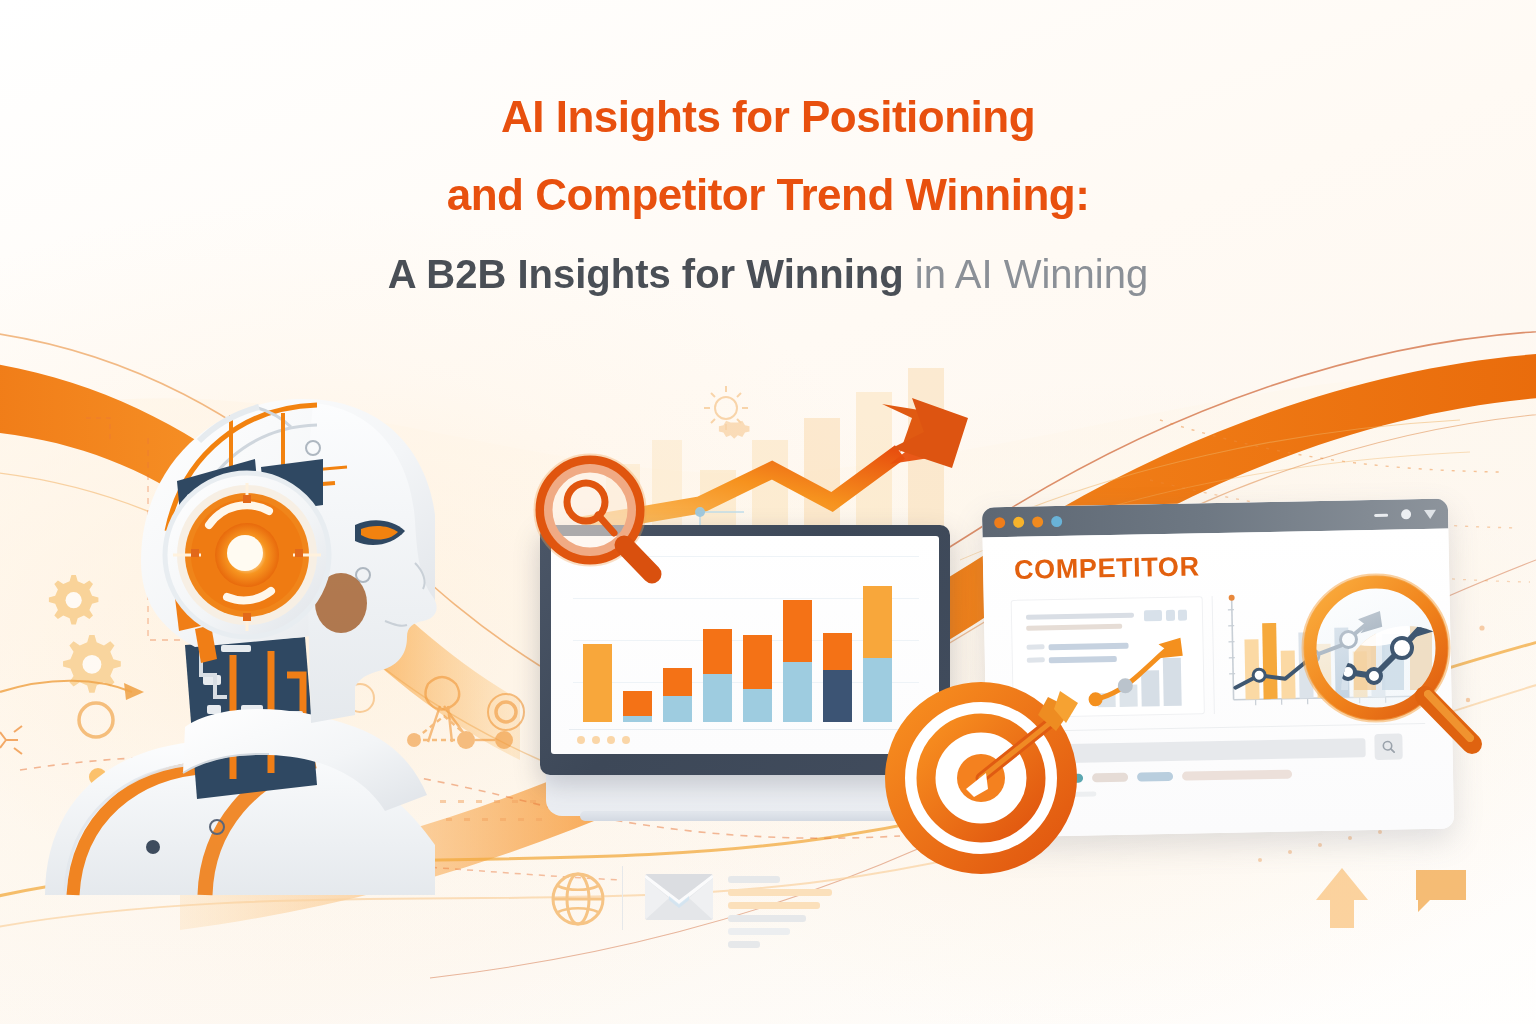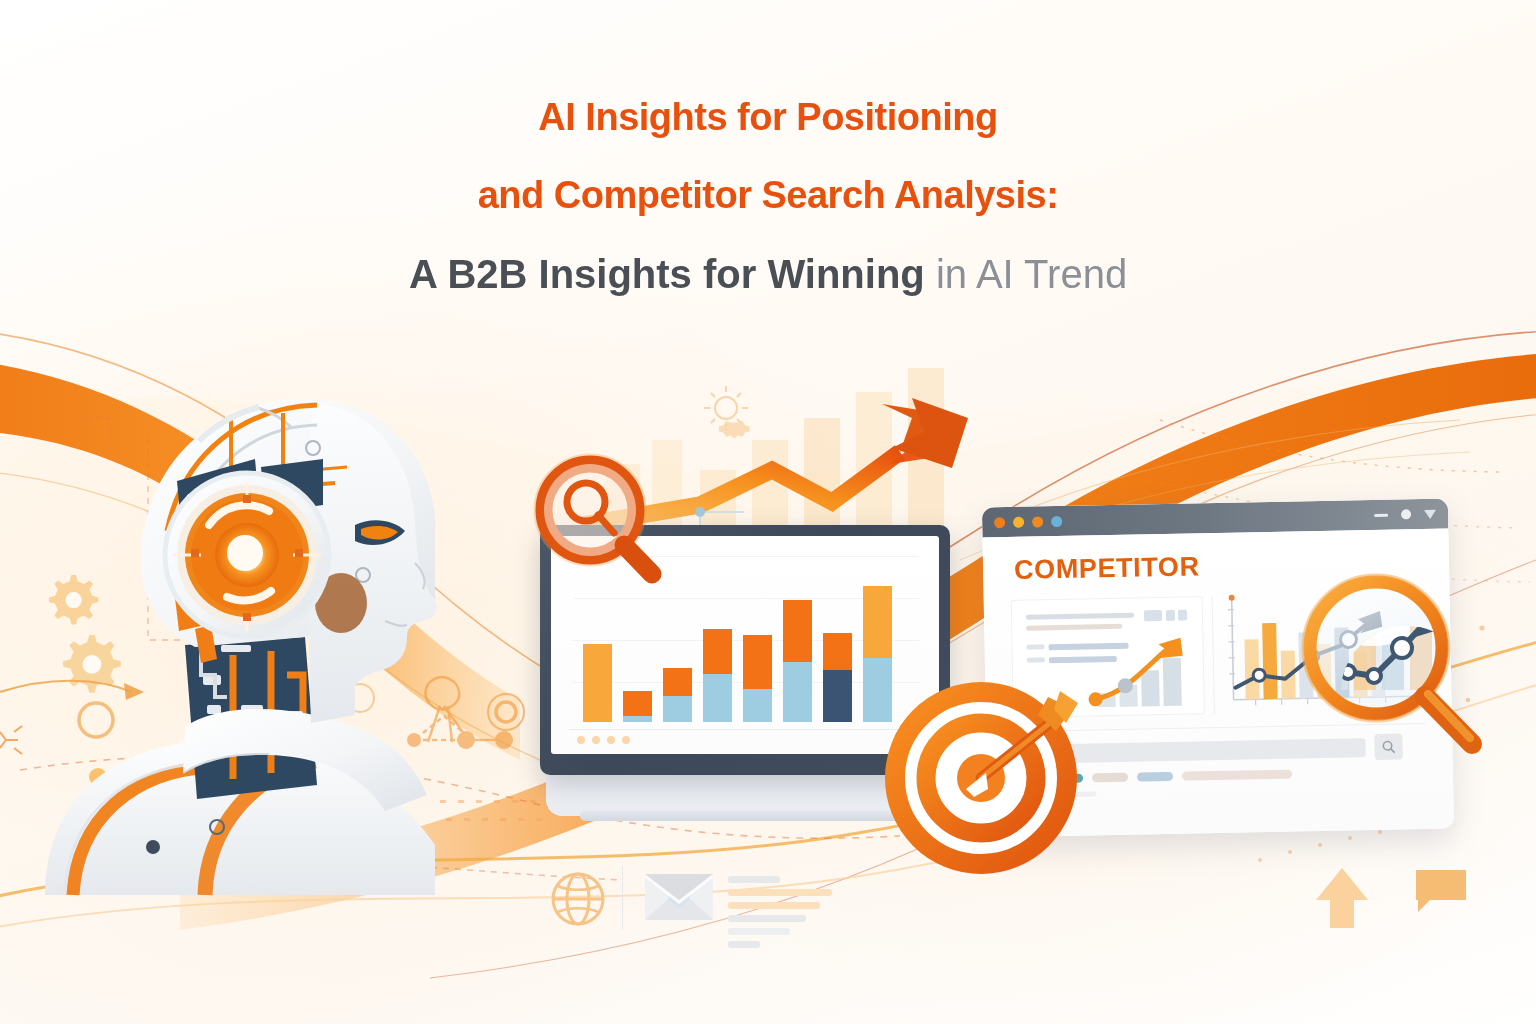--- a/index.html
+++ b/index.html
@@ -19,21 +19,21 @@
   }
   .svgfull { position:absolute; left:0; top:0; width:1536px; height:1024px; overflow:visible; }
 
   
   .headline-wrap {
     position:absolute; left:0; top:78px; width:1536px; text-align:center;
     z-index:40;
   }
   .title-line {
     font-family:"Liberation Sans Narrow","Liberation Sans",sans-serif;
-    font-size:38px; line-height:78px; font-weight:700; letter-spacing:-0.5px;
+    font-size:44px; line-height:78px; font-weight:700; letter-spacing:-0.5px;
     color:#E8500E; white-space:nowrap;
   }
   .subtitle {
     margin-top:14px;
     font-family:"Liberation Sans Narrow","Liberation Sans",sans-serif;
     font-size:40px; line-height:52px; white-space:nowrap;
   }
   .sub-strong { font-weight:700; color:#4a4f56; }
   .sub-light  { font-weight:400; color:#8b9097; }
 
@@ -312,23 +312,23 @@
       <circle cx="1062" cy="676" r="3"></circle>
         <circle cx="1258" cy="716" r="3"></circle>
       <circle cx="1230" cy="744" r="2.4"></circle>
         <circle cx="1482" cy="628" r="2.6"></circle>
       <circle cx="1468" cy="700" r="2.2"></circle>
     </g>
   </svg>
 
   <div class="headline-wrap">
     <div class="title-line">AI Insights for Positioning</div>
-    <div class="title-line">and Competitor Search Analysis:</div>
+    <div class="title-line">and Competitor Trend Winning:</div>
     <div class="subtitle">
-      <span class="sub-strong">A B2B Insights for Winning</span><span class="sub-light"> in AI Trend</span>
+      <span class="sub-strong">A B2B Insights for Winning</span><span class="sub-light"> in AI Winning</span>
     </div>
   </div>
 
   <div id="robot">
     <svg width="400" height="520" viewBox="0 0 400 520" style="overflow:visible;">
       <defs>
         <linearGradient id="shellWhite" x1="0" y1="0" x2="1" y2="1">
           <stop offset="0%" stop-color="#FFFFFF"></stop>
             <stop offset="55%" stop-color="#F3F5F7"></stop>
             <stop offset="100%" stop-color="#DFE3E8"></stop>

